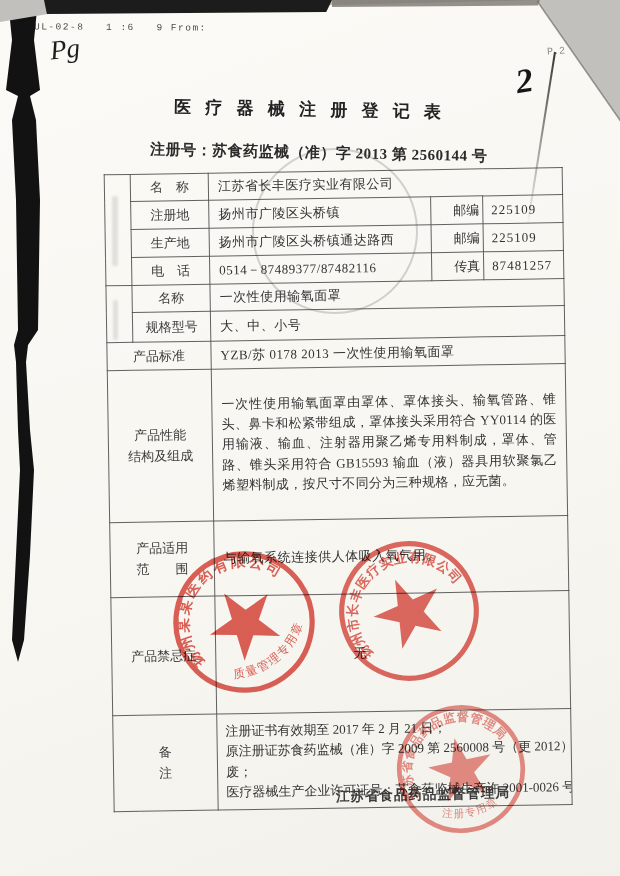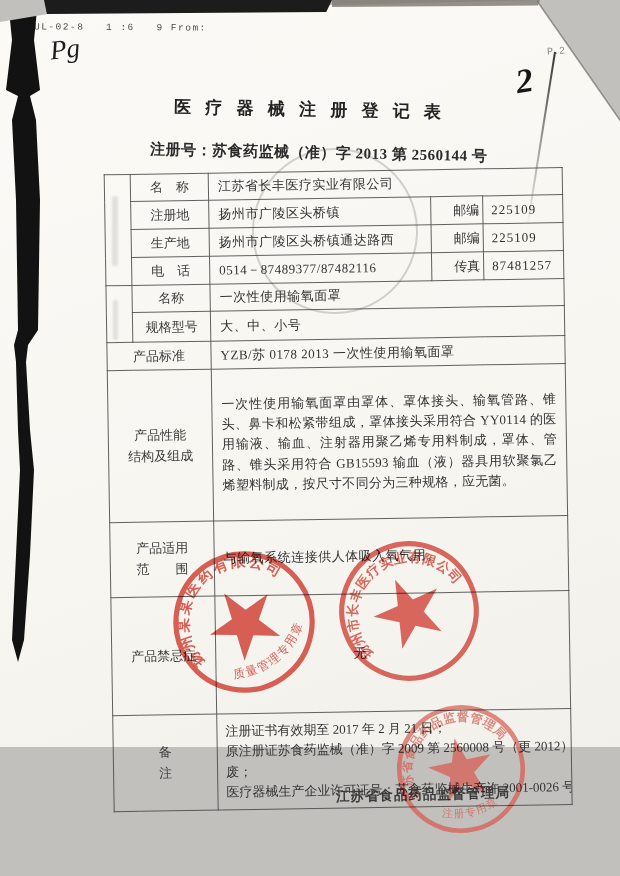--- a/index.html
+++ b/index.html
@@ -2,21 +2,21 @@
 <html><head>
 <meta charset="utf-8">
 <style>
   html,body{margin:0;padding:0;}
   body{
     width:620px;height:876px;position:relative;overflow:hidden;
     background:#c2c0bc;
     font-family:"Liberation Serif", serif;
   }
   .paper{
-    position:absolute;left:0;top:0;width:620px;height:747px;
+    position:absolute;left:0;top:0;width:620px;height:876px;
     background:linear-gradient(160deg,#fbfaf6 0%,#f7f6f1 60%,#f1f0ea 100%);
     clip-path:polygon(0 22px,48px 14px,335px 5px,538px 0,620px 118px,620px 876px,0 876px);
   }
   .dark-strip{position:absolute;left:0;top:0;width:620px;height:20px;pointer-events:none;}
   .strip-a{position:absolute;left:44px;top:0;width:288px;height:14px;background:#1c1c1c;
     clip-path:polygon(0 0,100% 0,98% 86%,1% 100%);}
   .strip-b{position:absolute;left:332px;top:0;width:208px;height:7px;background:#79776f;opacity:.8;
     clip-path:polygon(0 0,100% 0,99% 80%,0 100%);}
   .streak{position:absolute;left:0;top:0;}
   .fax-line{

